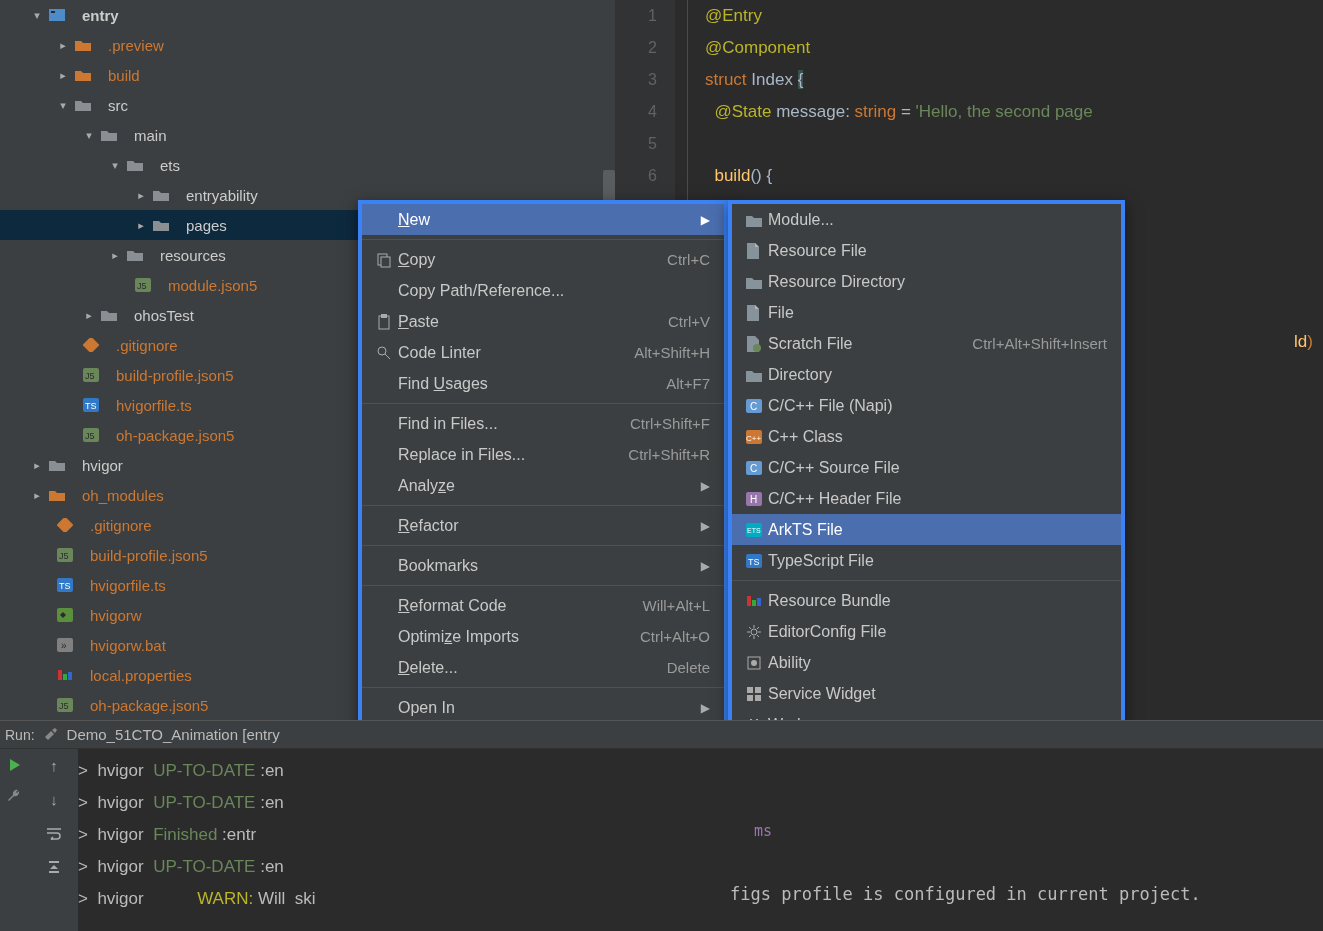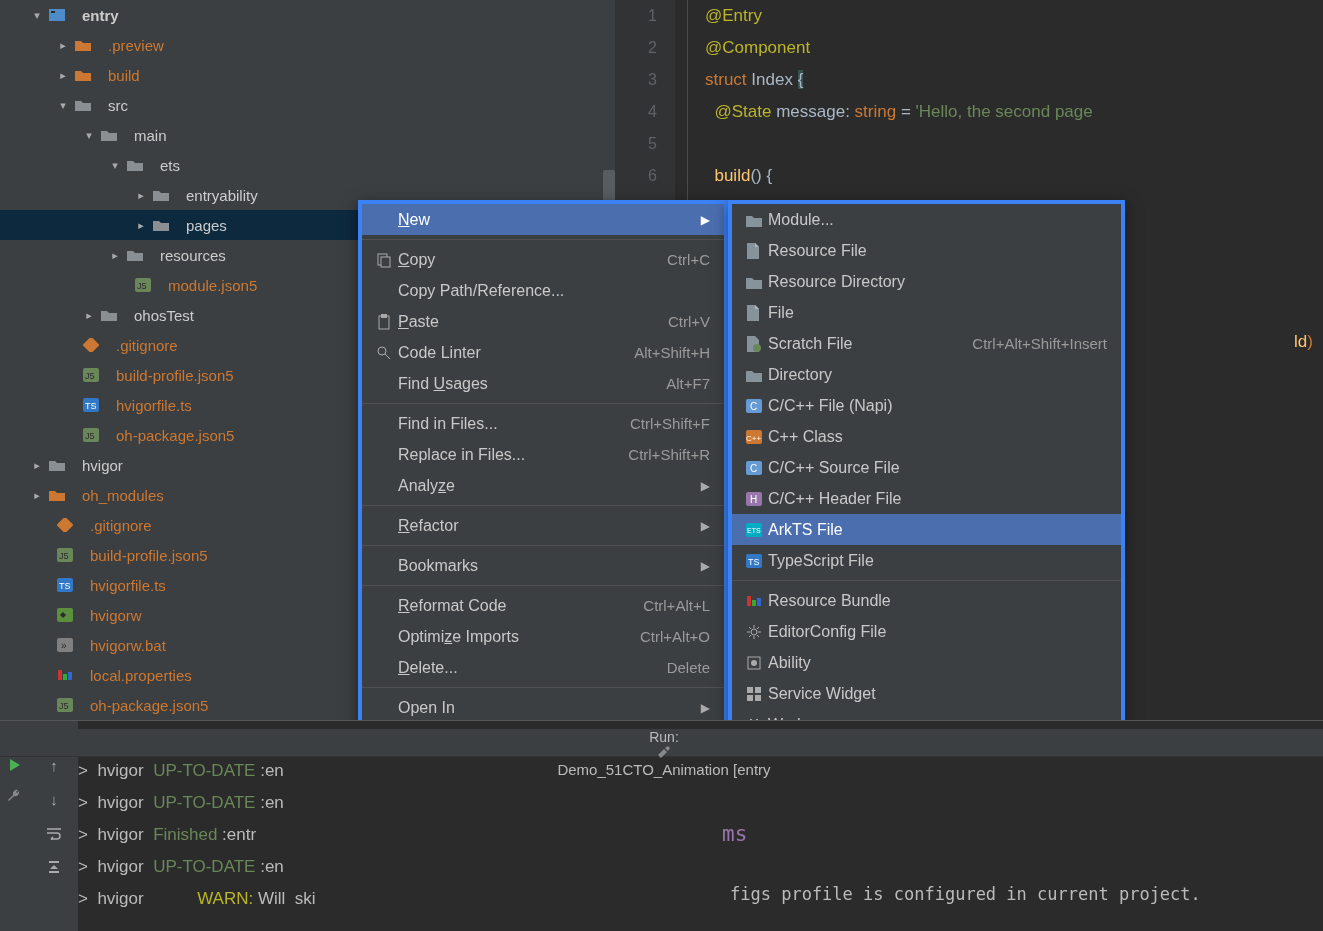--- a/index.html
+++ b/index.html
@@ -44,21 +44,21 @@
 .menu-item .m-icon { width: 22px; display: inline-flex; align-items: center; }
 .menu-item .m-label { flex: 1; }
 .menu-item .m-shortcut { color: #9a9a9a; font-size: 15px; }
 .menu-item .m-arrow { color: #aaa; margin-left: 8px; font-size: 12px; }
 .menu-item.hl .m-arrow { color: #fff; }
 .menu-sep { height: 1px; background: #515151; margin: 4px 0; }
 .mnemonic { text-decoration: underline; }
 
 
 .run-panel { position: absolute; left: 0; top: 720px; right: 0; bottom: 0; background: #2b2b2b; border-top: 1px solid #555; display: flex; }
-.run-header { position: absolute; left: 0; top: 8px; height: 28px; background: #3c3f41; width: 100%; display: flex; align-items: center; padding-left: 5px; border-bottom: 1px solid #323232; flex-direction: column;}
+.run-header { position: absolute; left: 0; top: 0; height: 28px; background: #3c3f41; width: 100%; display: flex; align-items: center; padding-left: 5px; border-bottom: 1px solid #323232;}
 .run-label { color: #bbb; font-size: 14px; }
 .hammer-icon { margin: 0 8px; }
 .run-left { width: 30px; background: #3c3f41; padding-top: 34px; display: flex; flex-direction: column; align-items: center; gap: 10px; }
 .run-toolbar { width: 48px; background: #3c3f41; padding-top: 34px; display: flex; flex-direction: column; align-items: center; gap: 14px; }
 .run-btn { width: 20px; height: 20px; display: flex; align-items: center; justify-content: center; color: #aaa; }
 .run-output { flex: 1; padding-top: 34px; font-family: "Consolas", monospace; font-size: 17px; line-height: 32px; color: #bbb; }
 .out-line { white-space: pre; }
 .green { color: #6a8759; }
 .yellow { color: #bbb529; margin-left: 44px; }
 .purple { color: #9876aa; }
@@ -421,21 +421,21 @@
     <div class="menu-sep"></div>
     <div class="menu-item">
       <span class="m-icon"></span>
       <span class="m-label">Bookmarks</span>
       <span class="m-arrow">▶</span>
     </div>
     <div class="menu-sep"></div>
     <div class="menu-item">
       <span class="m-icon"></span>
       <span class="m-label"><span class="mnemonic">R</span>eformat Code</span>
-      <span class="m-shortcut">Ctrl+Alt+L</span>
+      <span class="m-shortcut">Will+Alt+L</span>
     </div>
     <div class="menu-item">
       <span class="m-icon"></span>
       <span class="m-label">Optimi<span class="mnemonic">z</span>e Imports</span>
       <span class="m-shortcut">Ctrl+Alt+O</span>
     </div>
     <div class="menu-item">
       <span class="m-icon"></span>
       <span class="m-label"><span class="mnemonic">D</span>elete...</span>
       <span class="m-shortcut">Delete</span>
@@ -687,14 +687,14 @@
   </div>
   <div class="run-output" id="run-output">
       <div class="out-line">&gt;  <span>hvigor  </span><span class="green">UP-TO-DATE </span><span>:en</span></div>
       <div class="out-line">&gt;  <span>hvigor  </span><span class="green">UP-TO-DATE </span><span>:en</span></div>
       <div class="out-line">&gt;  <span>hvigor  </span><span class="green">Finished </span><span>:entr</span></div>
       <div class="out-line">&gt;  <span>hvigor  </span><span class="green">UP-TO-DATE </span><span>:en</span></div>
       <div class="out-line">&gt;  <span>hvigor  </span><span class="yellow">WARN: </span><span>Will  ski</span></div>
     </div>
 </div>
 
-<div style="position:absolute; left:722px; top:822px; font-family:Consolas,monospace; font-size:21px" class="purple">ms</div>
+<div style="position:absolute; left:754px; top:822px; font-family:Consolas,monospace; font-size:15px" class="purple">ms</div>
 <div style="position:absolute; left:730px; top:884px; font-family:Consolas,monospace; font-size:17px; color:#bbb">figs profile is configured in current project.</div>
 
 </body></html>

